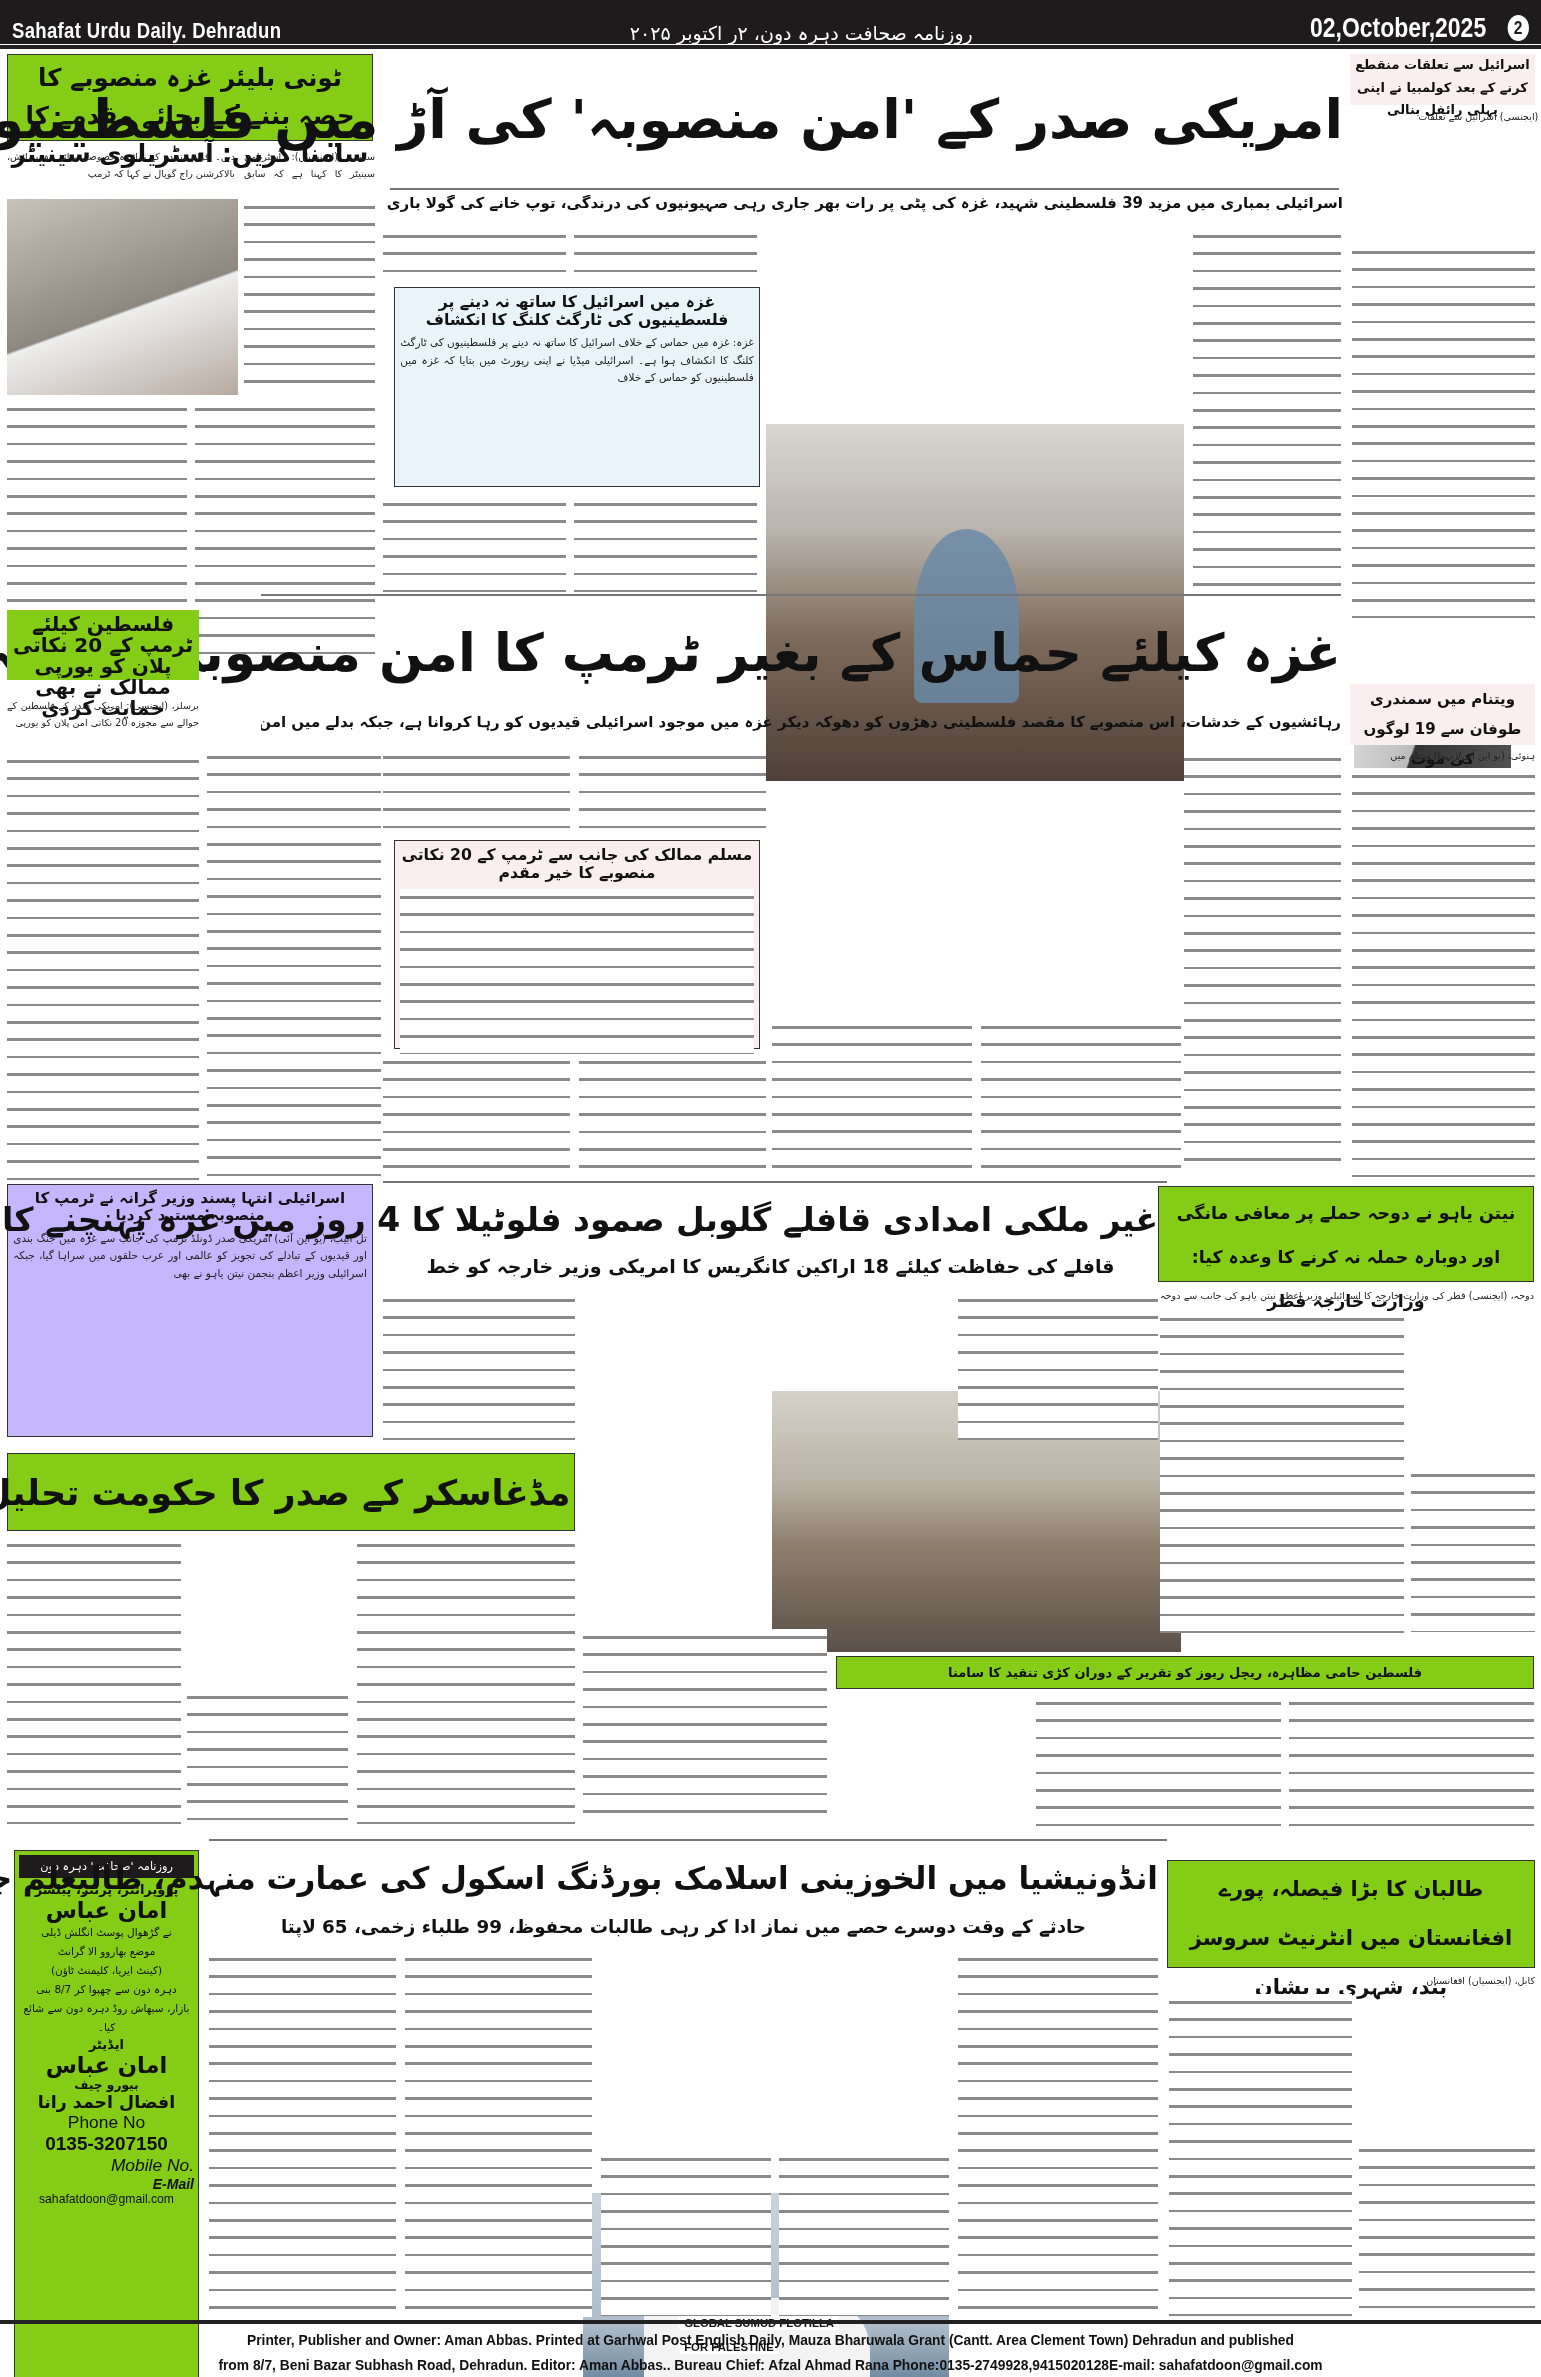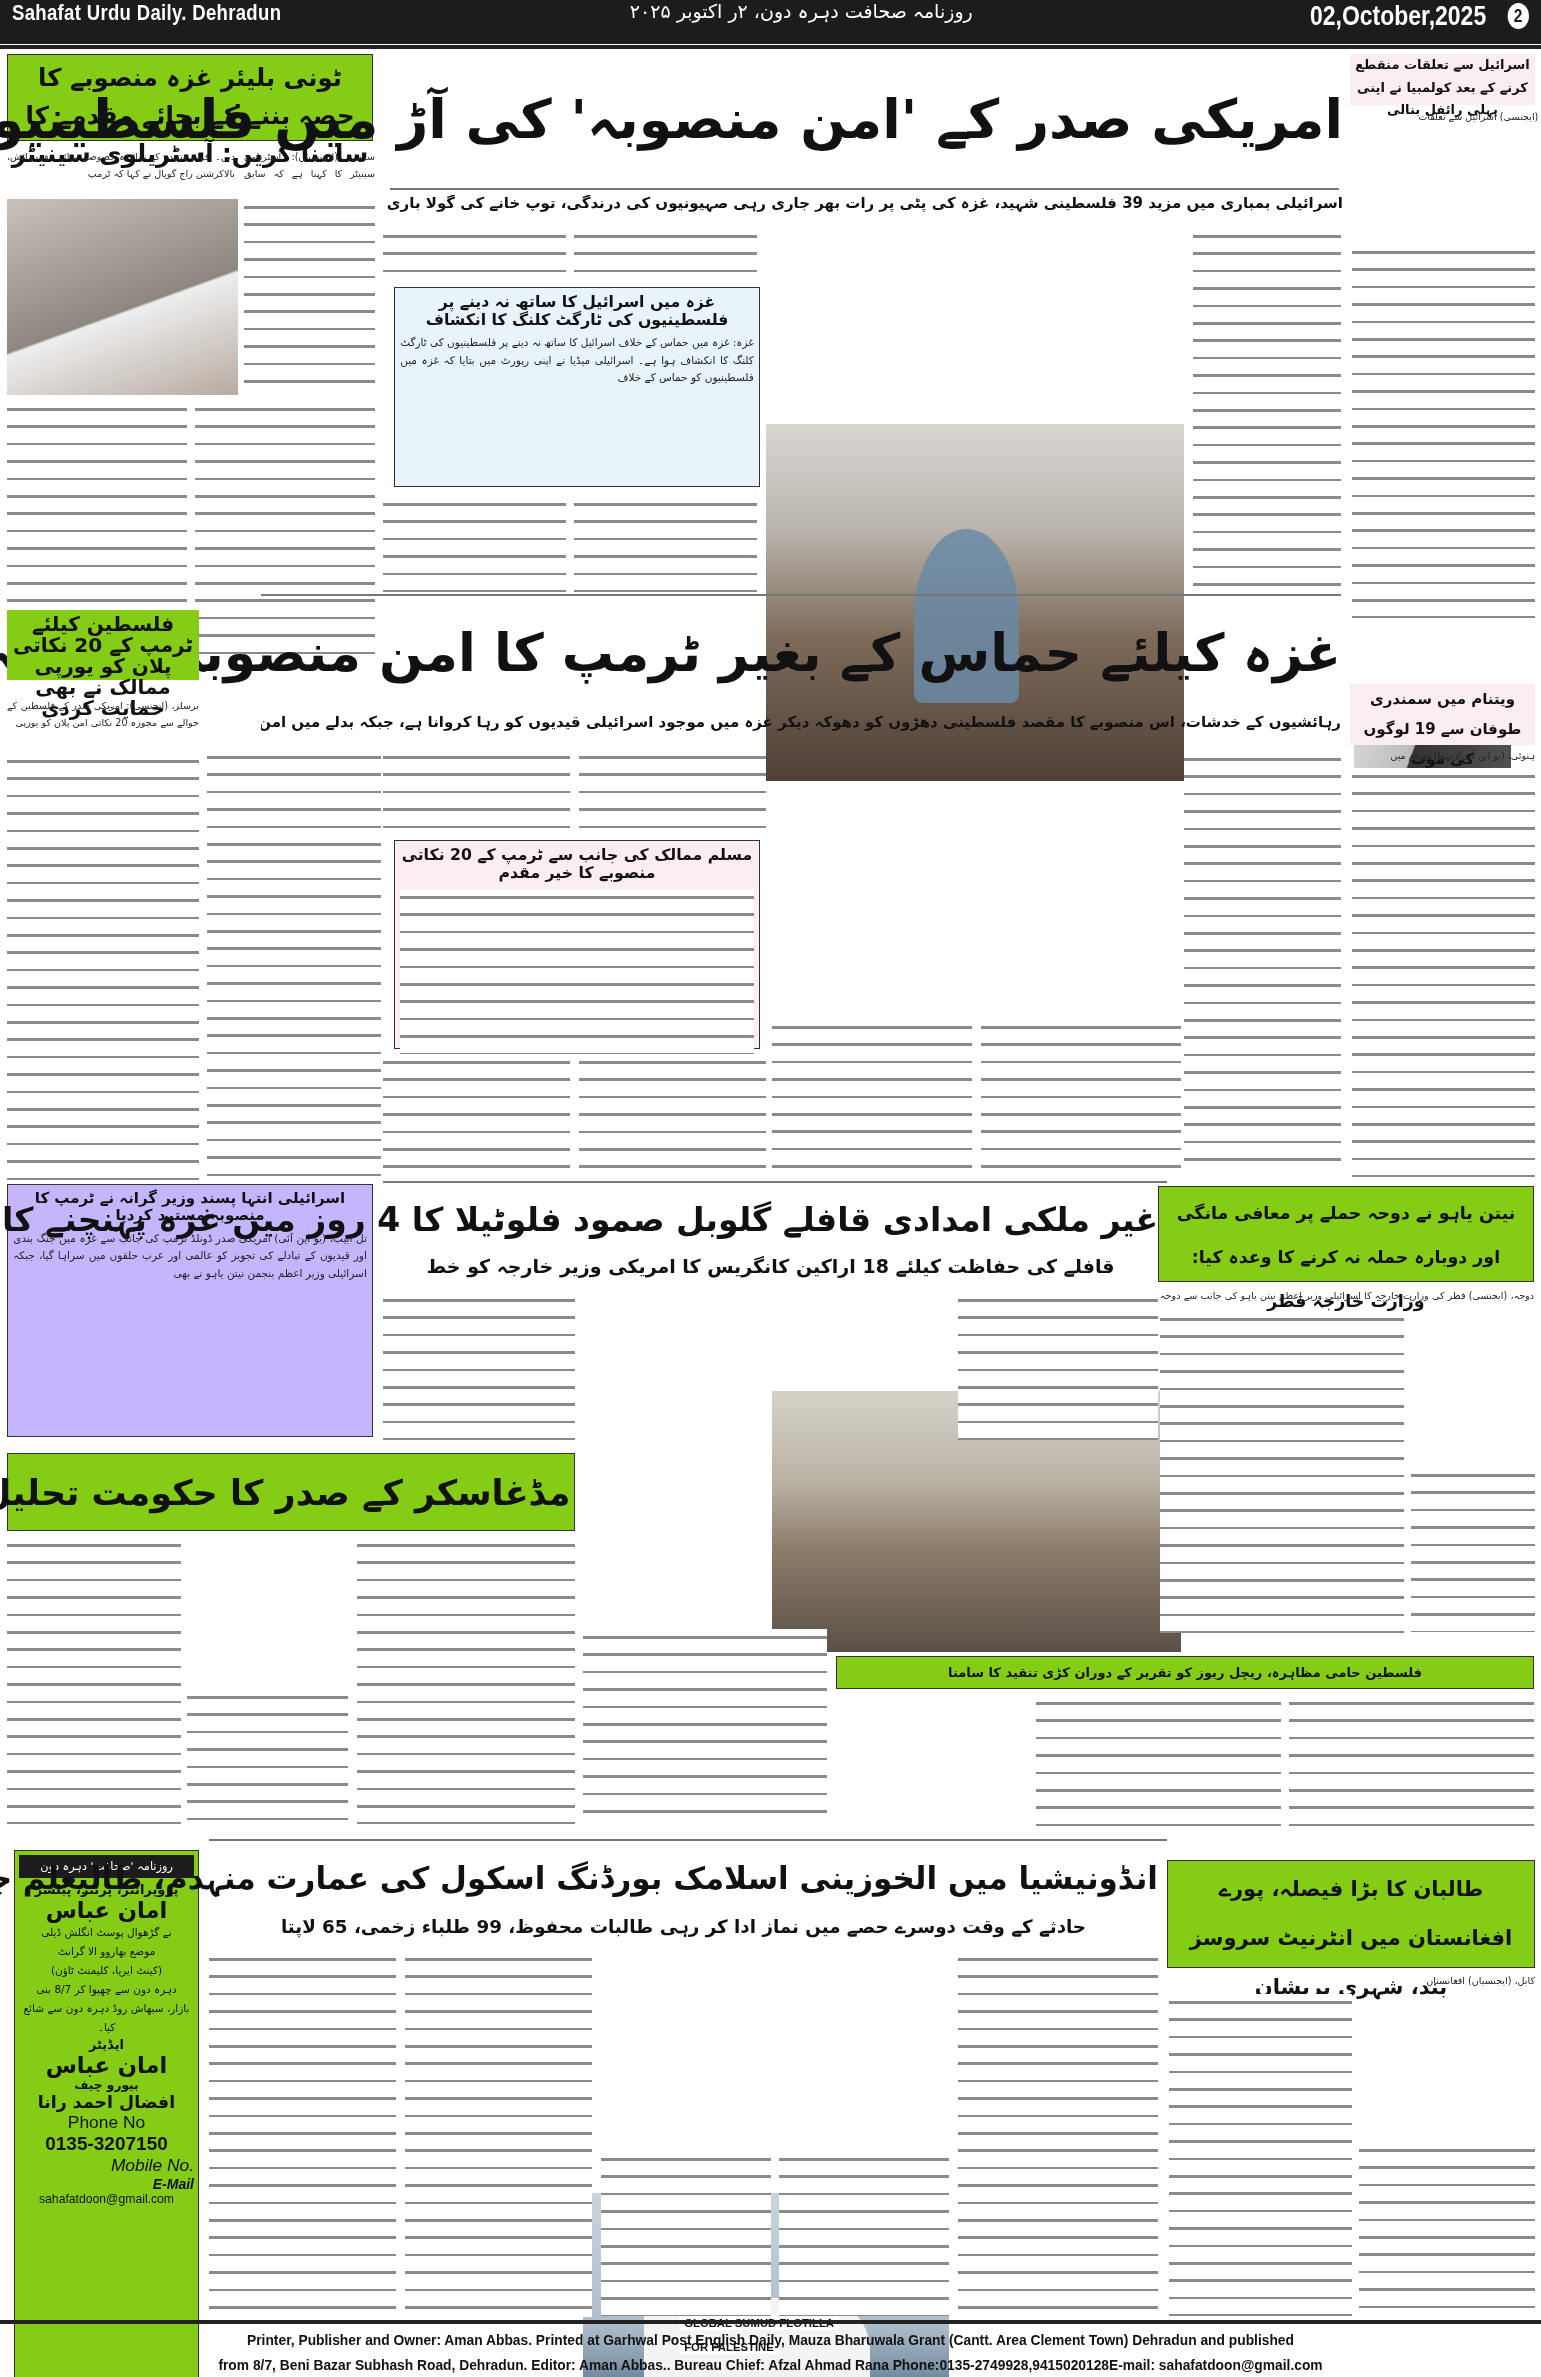--- a/index.html
+++ b/index.html
@@ -1,19 +1,19 @@
 <!DOCTYPE html>
 <html style="font-size:14px"><head>
 <meta charset="utf-8">
 <style>
 *{box-sizing:border-box;margin:0;padding:0}
 html,body{width:1541px;height:2377px;background:#fff;overflow:hidden}
 body{font-family:"DejaVu Sans",sans-serif;color:#111;position:relative}
 .abs{position:absolute}
-.masthead{left:0;top:0;width:1541px;height:44px;background:#1d1b1b;color:#fff;display:flex;align-items:flex-start;justify-content:space-between;padding:0 12.2px}
+.masthead{left:0;top:0;width:1541px;height:44px;background:#1d1b1b;color:#fff;display:flex;align-items:flex-end;justify-content:space-between;padding:0 12.2px}
 .mh-en{font-family:"Liberation Sans",sans-serif;font-weight:bold;font-size:22.6px;letter-spacing:0.4px;transform:scaleX(.82);transform-origin:left}
 .mh-ur{font-size:19px;direction:rtl}
 .mh-date{font-family:"Liberation Sans",sans-serif;font-weight:bold;font-size:28px;transform:scaleX(.82);transform-origin:right;display:flex;align-items:center;gap:26px}
 .pageno{display:inline-block;width:26px;height:26px;border-radius:50%;background:#fff;color:#1d1b1b;text-align:center;line-height:26px;font-size:19px}
 .rule{left:0;width:1541px;height:3.5px;background:#222}
 .rule2{left:0;width:1541px;height:1.7px;background:#777}
 .box{border:1.7px solid #333;background:#84cc16}
 .ur{direction:rtl;text-align:center;font-family:"DejaVu Sans",sans-serif;font-weight:bold;line-height:1.15}
 .body-text{direction:rtl;text-align:justify;font-size:9.6px;line-height:17.4px;color:#222;overflow:hidden}
 .cols{display:flex;flex-direction:row-reverse;gap:8.7px}

